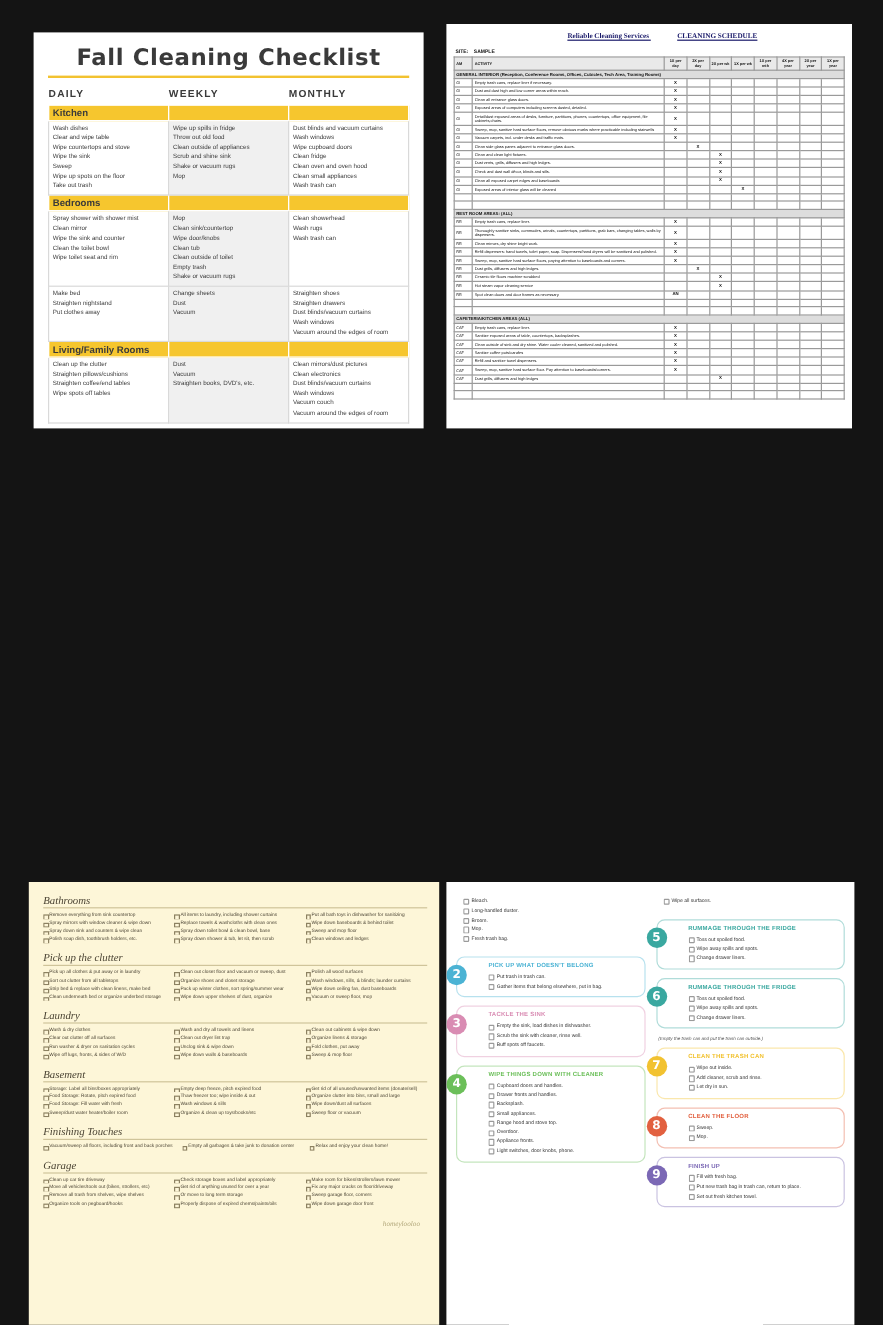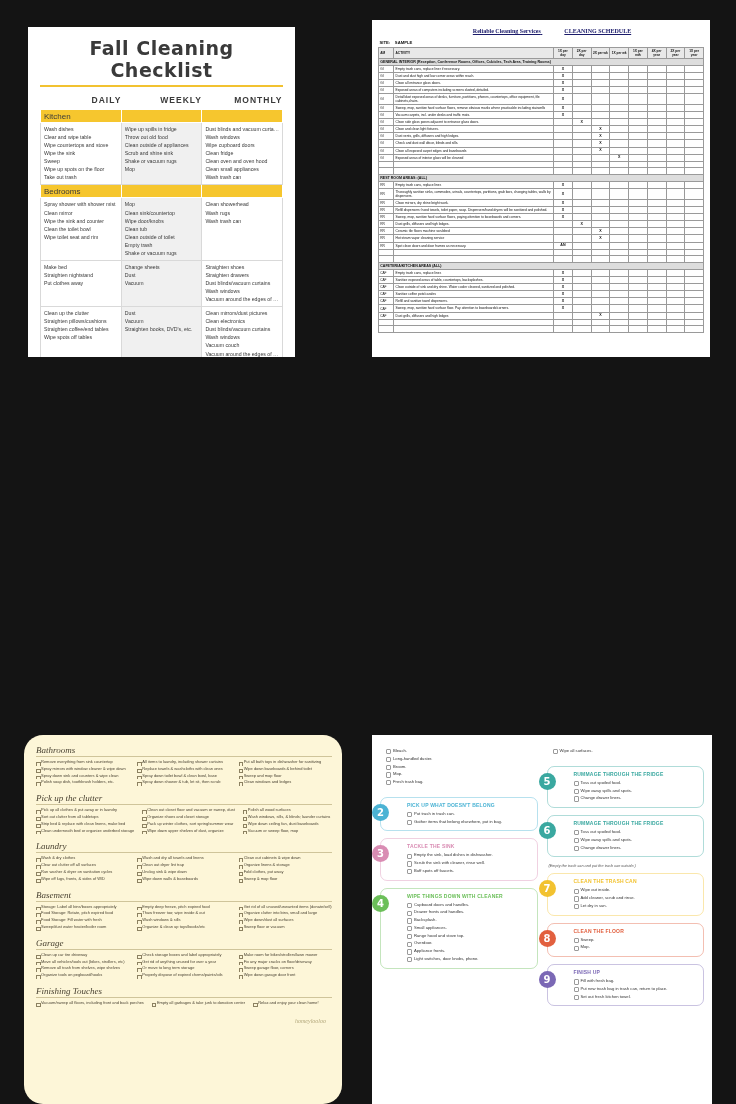--- a/index.html
+++ b/index.html
@@ -11,36 +11,36 @@
     overflow:hidden;
   }
   .pin { position:relative; width:736px; height:1104px; }
 
   
   .top-row { position:absolute; left:0; top:0; width:736px; height:365px; }
 
   .sheet { position:absolute; background:#fff; overflow:hidden; }
 
   
-  .fall { left:28px; top:27px; width:267px; height:330px; padding:10px 12px 0 12px; }
+  .fall { left:28px; top:27px; width:325px; height:330px; padding:10px 12px 0 12px; }
   .fall h1 {
     margin:0 0 6px 0; padding:0 0 4px 0;
     font-family:"DejaVu Sans", sans-serif;
     font-weight:bold; font-size:19px; color:#3a3a3a;
     text-align:center; letter-spacing:.5px;
     border-bottom:2px solid #f2c230;
   }
   .fall table { width:100%; border-collapse:collapse; table-layout:fixed; }
   .fall td, .fall th { vertical-align:top; }
   .fall .colhead {
-    font-size:8.5px; font-weight:bold; color:#3a3a3a; text-align:right;
+    font-size:8.5px; font-weight:bold; color:#3a3a3a; text-align:left;
     padding:2px 0 4px 0; letter-spacing:1px;
   }
   .fall .secrow td {
-    background:#f6c62e; color:#3a3a3a; font-weight:normal;
+    background:#f6c62e; color:#3a3a3a; font-weight:bold;
     font-size:8px; padding:1.5px 3px; border:.5px solid #fff;margin-left:40px;
   }
   .fall .secrow td.blank { background:#f6c62e; }
   .fall .items td {
     font-size:5.2px; line-height:1.55; color:#3a3a3a;
     padding:2px 3px 3px 3px; border:.5px solid #d9d9d9;
   }
   .fall .items td.alt { background:#f0f0f0; }
   .fall ul { margin:0; padding:0; list-style:none; }
   .fall li { white-space:nowrap; overflow:hidden; text-overflow:ellipsis; }
@@ -76,21 +76,21 @@
     font-size:62px; line-height:1.02; letter-spacing:-1px;
     transform:scaleX(1.04); transform-origin:center;
     text-shadow:0 0 1px #fff;
   }
   .title-block .line2 { font-size:58px; }
 
   
   .bot-row { position:absolute; left:0; top:735px; width:736px; height:369px; }
 
   
-  .yellow { left:24px; top:0px; width:318px; height:369px; background:#fdf6d8; padding:10px 10px 0 12px;border-radius:19px; }
+  .yellow { left:24px; top:0px; width:342px; height:369px; background:#fdf6d8; padding:10px 10px 0 12px; }
   .yellow .ycol { flex:1; }
   .yellow h3 {
     margin:0 0 2px 0; font-family:"Liberation Serif", serif; font-style:italic;
     font-size:9px; color:#4a4333; font-weight:normal;
     border-bottom:.6px solid #cfc49a; padding-bottom:1px;
   }
   .yellow .yrow { display:flex; gap:8px; margin-bottom:7px; }
   .yellow ul { margin:0; padding:0; list-style:none; }
   .yellow li {
     font-size:4px; line-height:1.7; color:#4a4333;
@@ -249,20 +249,25 @@
                 <ul>
                   <li>Straighten shoes</li>
                   <li>Straighten drawers</li>
                   <li>Dust blinds/vacuum curtains</li>
                   <li>Wash windows</li>
                   <li>Vacuum around the edges of room</li>
                 </ul>
               </td>
         </tr>
 
+        <tr class="secrow">
+          <td>Living/Family Rooms</td>
+          <td class="blank"></td>
+          <td class="blank"></td>
+        </tr>
         <tr class="items">
           <td>
                 <ul>
                   <li>Clean up the clutter</li>
                   <li>Straighten pillows/cushions</li>
                   <li>Straighten coffee/end tables</li>
                   <li>Wipe spots off tables</li>
                 </ul>
               </td>
           <td class="alt">
@@ -878,20 +883,40 @@
                 <ul>
                   <li>Get rid of all unused/unwanted items (donate/sell)</li>
                   <li>Organize clutter into bins, small and large</li>
                   <li>Wipe down/dust all surfaces</li>
                   <li>Sweep floor or vacuum</li>
                 </ul>
               </div>
             </div>
           </div>
           <div>
+            <h3>Finishing Touches</h3>
+            <div class="yrow">
+              <div class="ycol">
+                <ul>
+                  <li>Vacuum/sweep all floors, including front and back porches</li>
+                </ul>
+              </div>
+              <div class="ycol">
+                <ul>
+                  <li>Empty all garbages &amp; take junk to donation center</li>
+                </ul>
+              </div>
+              <div class="ycol">
+                <ul>
+                  <li>Relax and enjoy your clean home!</li>
+                </ul>
+              </div>
+            </div>
+          </div>
+          <div>
             <h3>Garage</h3>
             <div class="yrow">
               <div class="ycol">
                 <ul>
                   <li>Clean up car tire driveway</li>
                   <li>Move all vehicles/tools out (bikes, strollers, etc)</li>
                   <li>Remove all trash from shelves, wipe shelves</li>
                   <li>Organize tools on pegboard/hooks</li>
                 </ul>
               </div>
@@ -902,40 +927,20 @@
                   <li>Or move to long term storage</li>
                   <li>Properly dispose of expired chems/paints/oils</li>
                 </ul>
               </div>
               <div class="ycol">
                 <ul>
                   <li>Make room for bikes/strollers/lawn mower</li>
                   <li>Fix any major cracks on floor/driveway</li>
                   <li>Sweep garage floor, corners</li>
                   <li>Wipe down garage door front</li>
-                </ul>
-              </div>
-            </div>
-          </div>
-          <div>
-            <h3>Finishing Touches</h3>
-            <div class="yrow">
-              <div class="ycol">
-                <ul>
-                  <li>Vacuum/sweep all floors, including front and back porches</li>
-                </ul>
-              </div>
-              <div class="ycol">
-                <ul>
-                  <li>Empty all garbages &amp; take junk to donation center</li>
-                </ul>
-              </div>
-              <div class="ycol">
-                <ul>
-                  <li>Relax and enjoy your clean home!</li>
                 </ul>
               </div>
             </div>
           </div>
         </div>
       <div class="sig">homeylooloo</div>
     </div>
 
     <div class="sheet steps">
       <div class="two">

